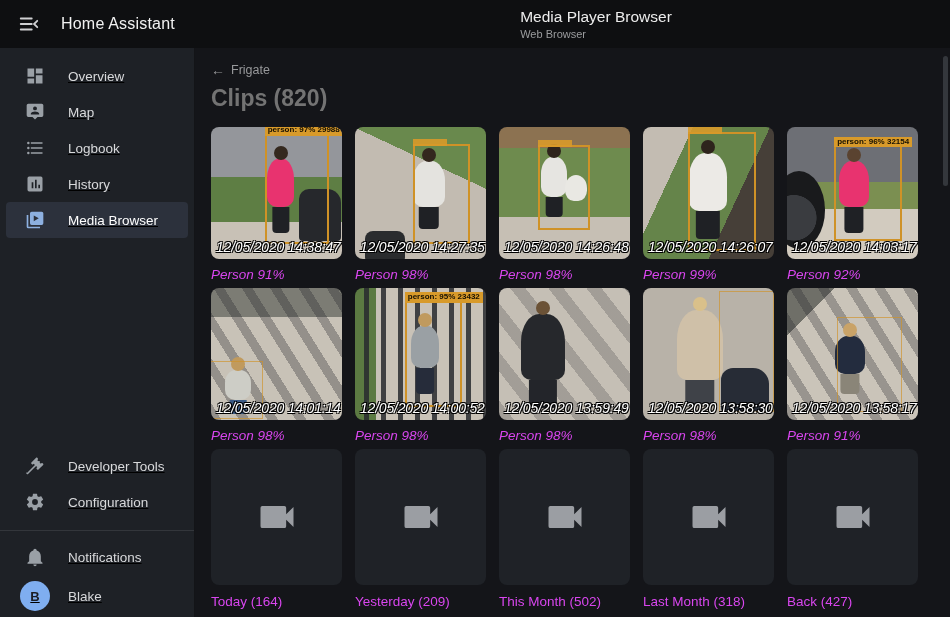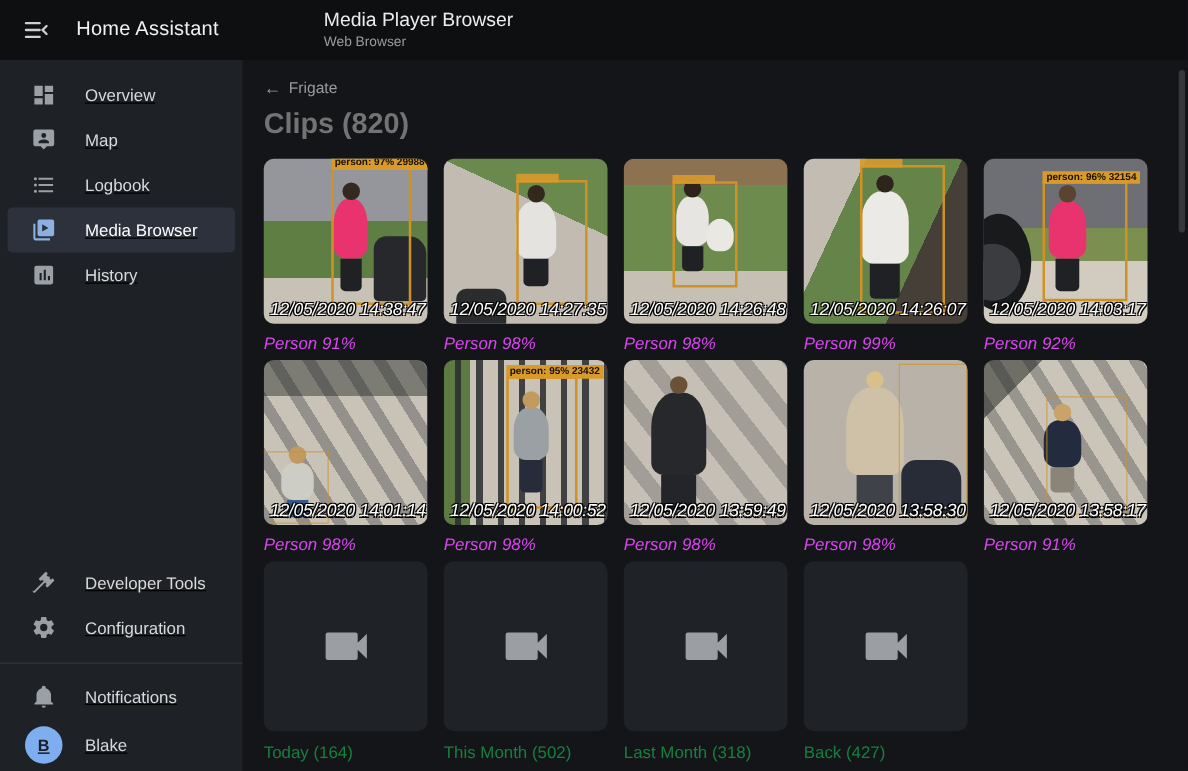--- a/index.html
+++ b/index.html
@@ -4,21 +4,21 @@
 <style>
   * { margin:0; padding:0; box-sizing:border-box; }
   html,body { width:950px; height:617px; overflow:hidden; background:#141519;
     font-family:"Liberation Sans","DejaVu Sans",sans-serif; }
 
   
   .topbar { height:48px; background:#0e0f11; display:flex; align-items:center; }
   .topbar-left { width:195px; flex:none; display:flex; align-items:center; padding-left:17px; gap:20px; }
   .menu-btn { width:24px; height:24px; display:flex; align-items:center; justify-content:center; color:#cfd0d2; cursor:pointer; }
   .app-name { color:#f1f1f1; font-size:16px; letter-spacing:.2px; }
-  .topbar-main { flex:1; display:flex; align-items:center; padding-left:64px; padding-right:17px; }
+  .topbar-main { flex:1; display:flex; align-items:center; padding-left:64px; padding-right:17px;justify-content:center; }
   .hdr-title { color:#ececec; font-size:15.5px; line-height:1.15; }
   .hdr-sub { color:#9b9c9e; font-size:11px; margin-top:2px; }
   .choose-player { margin-left:auto; color:#cbccce; font-size:11.5px; font-weight:600; letter-spacing:1.1px; cursor:pointer; padding:8px 0 8px 8px; }
 
   
   .shell { display:flex; height:569px; }
 
   
   .sidebar { width:195px; flex:none; background:#1e2126; border-right:1px solid #131417;
     display:flex; flex-direction:column; padding-top:10px;text-decoration:underline; }
@@ -111,21 +111,21 @@
 
   .s10 { background:repeating-linear-gradient(58deg,rgba(38,38,44,.30) 0 9px,rgba(0,0,0,0) 9px 24px),
          linear-gradient(135deg,#6f6f68 0 18%,#cac4b9 18%); }
   .s10 .ps { left:48px; top:48px; width:30px; height:38px; background:#232c3e; --hair:#c9a368; --leg-h:20px; --legs:#8a8578; }
   .s10 .bb { left:38%; top:22%; width:50%; height:72%; }
 
   
   .folder { width:131px; height:136px; border-radius:8px; background:#1f2227;
     display:flex; align-items:center; justify-content:center; }
   .folder svg { color:#9b9ea3; }
-  .folder-cap { margin-top:9px; color:#15803d; font-size:13.5px; }
+  .folder-cap { margin-top:9px; color:#d946ef; font-size:13.5px; }
 
   .scroll-thumb { position:absolute; top:8px; right:2px; width:5px; height:130px; background:#34373c; border-radius:3px; }
 </style>
 </head>
 <body>
 
 <header class="topbar">
   <div class="topbar-left">
     <span class="menu-btn">
       <svg width="22" height="22" viewBox="0 0 24 24" fill="none" stroke="currentColor" stroke-width="2" stroke-linecap="round">
@@ -163,36 +163,36 @@
       <span>Map</span>
     </div>
     <div class="side-item">
       <span class="ic">
         <svg width="20" height="20" viewBox="0 0 24 24" fill="currentColor">
             <path d="M7 5h14v2H7zM7 11h14v2H7zM7 17h14v2H7zM4 4.5A1.5 1.5 0 1 1 4 7.5 1.5 1.5 0 0 1 4 4.5zm0 6A1.5 1.5 0 1 1 4 13.5 1.5 1.5 0 0 1 4 10.5zm0 6A1.5 1.5 0 1 1 4 19.5 1.5 1.5 0 0 1 4 16.5z"></path>
           </svg>
       </span>
       <span>Logbook</span>
     </div>
+    <div class="side-item">
+      <span class="ic">
+        <svg width="20" height="20" viewBox="0 0 24 24" fill="currentColor">
+            <path fill-rule="evenodd" d="M5 3h14a2 2 0 0 1 2 2v14a2 2 0 0 1-2 2H5a2 2 0 0 1-2-2V5a2 2 0 0 1 2-2zm3 14h2v-7H8v7zm4 0h2V7h-2v10zm4 0h2v-4h-2v4z"></path>
+          </svg>
+      </span>
+      <span>History</span>
+    </div>
     <div class="side-item selected">
       <span class="ic">
         <svg width="20" height="20" viewBox="0 0 24 24" fill="currentColor">
             <path fill-rule="evenodd" d="M20 2H8a2 2 0 0 0-2 2v12a2 2 0 0 0 2 2h12a2 2 0 0 0 2-2V4a2 2 0 0 0-2-2zm-9.5 11.5v-7l6 3.5-6 3.5z"></path>
             <path d="M4 6H2v14a2 2 0 0 0 2 2h14v-2H4V6z"></path>
           </svg>
       </span>
       <span>Media Browser</span>
-    </div>
-    <div class="side-item">
-      <span class="ic">
-        <svg width="20" height="20" viewBox="0 0 24 24" fill="currentColor">
-            <path fill-rule="evenodd" d="M5 3h14a2 2 0 0 1 2 2v14a2 2 0 0 1-2 2H5a2 2 0 0 1-2-2V5a2 2 0 0 1 2-2zm3 14h2v-7H8v7zm4 0h2V7h-2v10zm4 0h2v-4h-2v4z"></path>
-          </svg>
-      </span>
-      <span>History</span>
     </div>
 
     <div class="side-spacer"></div>
 
     <div class="side-item">
       <span class="ic">
         <svg width="20" height="20" viewBox="0 0 24 24" fill="currentColor">
             <path d="M2.3 20.28 11.9 10.68 10.5 9.26l-.72.71c-.39.39-1.02.39-1.41 0l-.71-.71c-.39-.39-.39-1.02 0-1.41l5.66-5.66c.39-.39 1.02-.39 1.41 0l.71.71c.39.39.39 1.02 0 1.41l-.7.69 1.41 1.43c.39-.39 1.02-.39 1.41 0 .39.39.39 1.03 0 1.42l1.41 1.41.71-.71c.39-.39 1.03-.39 1.42 0l.7.71c.39.39.39 1.02 0 1.41l-5.65 5.66c-.39.39-1.03.39-1.42 0l-.7-.71c-.4-.39-.4-1.02 0-1.41l.7-.71-1.41-1.41-9.61 9.61c-.39.39-1.02.39-1.41 0l-.7-.7c-.39-.39-.39-1.03 0-1.42z"></path>
           </svg>
       </span>
@@ -344,20 +344,28 @@
 
       <figure>
         <div class="folder">
           <svg width="44" height="44" viewBox="0 0 24 24" fill="currentColor">
               <path d="M17 10.5V7a1 1 0 0 0-1-1H4a1 1 0 0 0-1 1v10a1 1 0 0 0 1 1h12a1 1 0 0 0 1-1v-3.5l4 4v-11l-4 4z"></path>
             </svg>
         </div>
         <figcaption class="folder-cap">Today (164)</figcaption>
       </figure>
 
+      <figure>
+        <div class="folder">
+          <svg width="44" height="44" viewBox="0 0 24 24" fill="currentColor">
+              <path d="M17 10.5V7a1 1 0 0 0-1-1H4a1 1 0 0 0-1 1v10a1 1 0 0 0 1 1h12a1 1 0 0 0 1-1v-3.5l4 4v-11l-4 4z"></path>
+            </svg>
+        </div>
+        <figcaption class="folder-cap">Yesterday (209)</figcaption>
+      </figure>
 
       <figure>
         <div class="folder">
           <svg width="44" height="44" viewBox="0 0 24 24" fill="currentColor">
               <path d="M17 10.5V7a1 1 0 0 0-1-1H4a1 1 0 0 0-1 1v10a1 1 0 0 0 1 1h12a1 1 0 0 0 1-1v-3.5l4 4v-11l-4 4z"></path>
             </svg>
         </div>
         <figcaption class="folder-cap">This Month (502)</figcaption>
       </figure>
 

